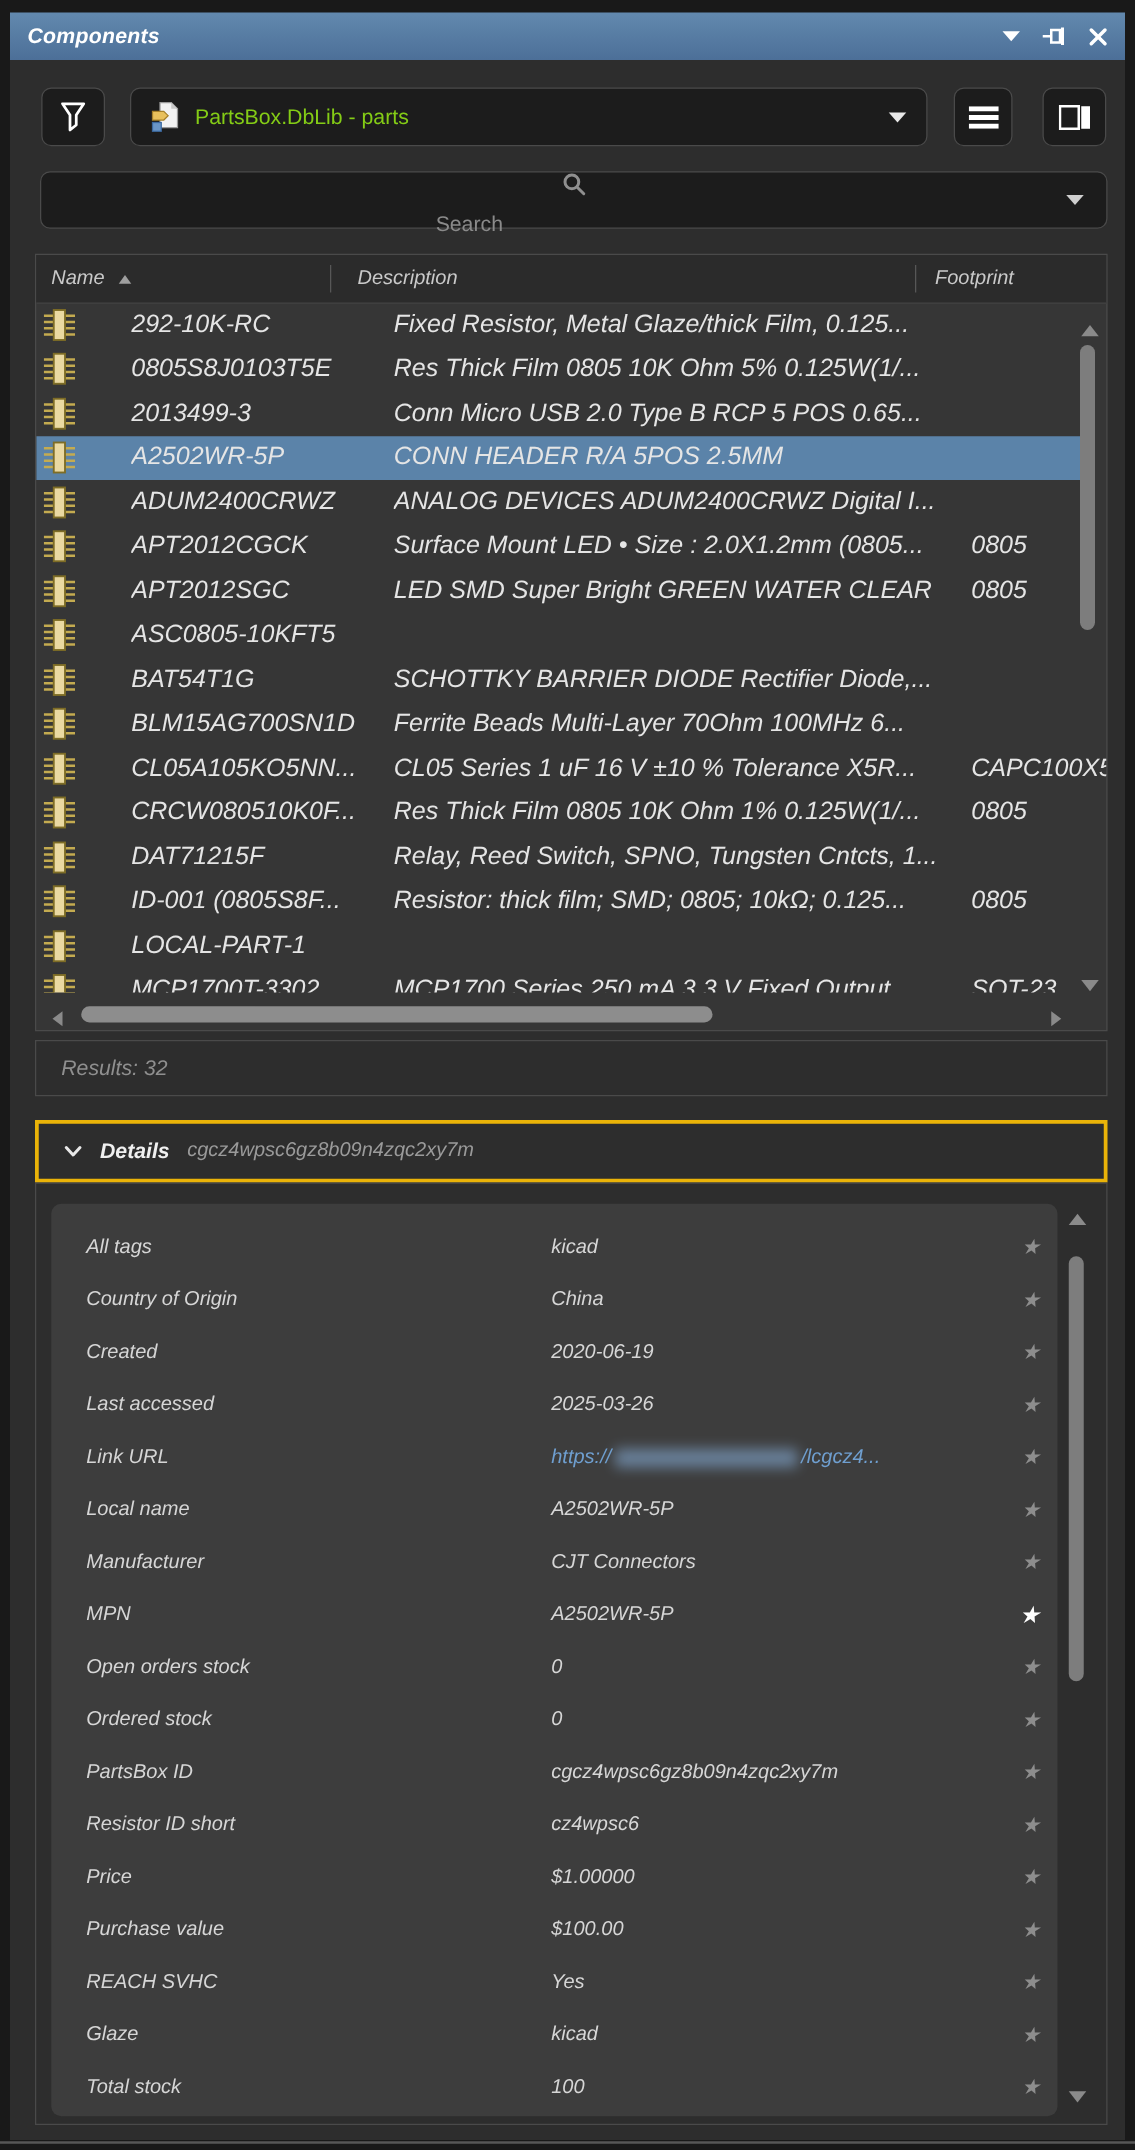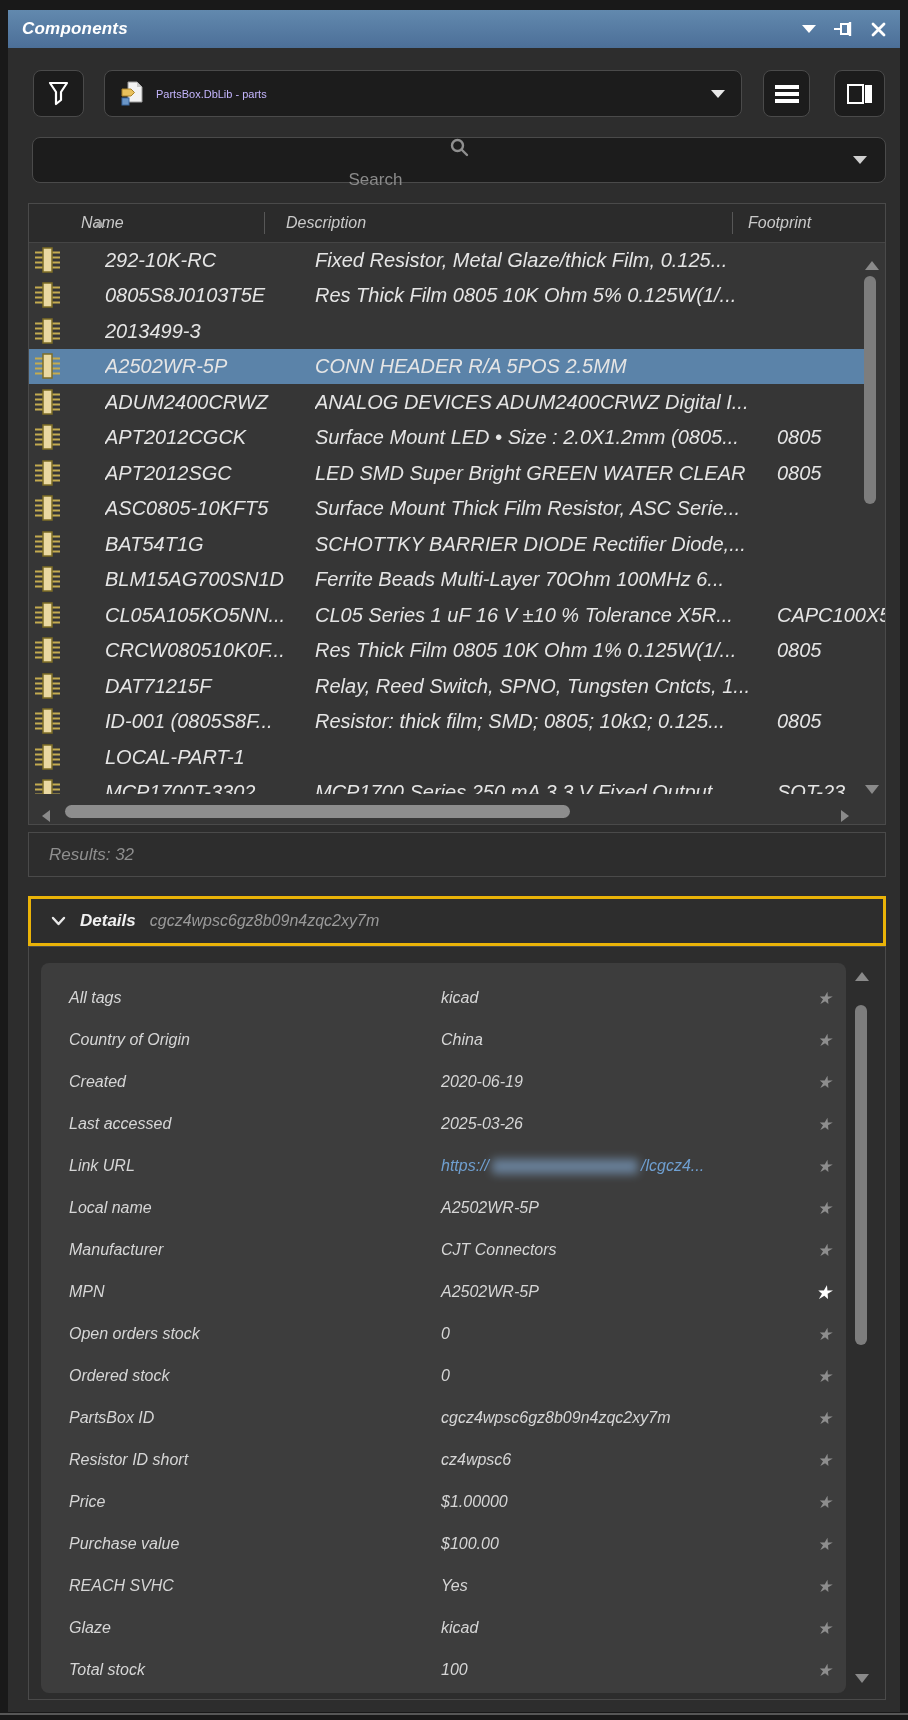--- a/index.html
+++ b/index.html
@@ -23,40 +23,40 @@
   
   .content-bg{left:8px;top:48px;width:892px;height:1664px;background:#2d2d2d;}
   .bottom-edge{left:0;top:1713px;width:908px;height:2px;background:#575757;}
   
   .btn{
     background:#1c1c1c;border:1px solid #4a4a4a;border-radius:8px;box-sizing:border-box;
     display:flex;align-items:center;justify-content:center;cursor:pointer;
   }
   .filter-btn{left:33px;top:70px;width:51px;height:47px;}
   .lib-dd{left:104px;top:70px;width:638px;height:47px;justify-content:flex-start;padding:0 14px;gap:10px;position:absolute;}
-  .lib-dd .lib-text{font-size:11px;color:#c4b5fd;white-space:nowrap;}
+  .lib-dd .lib-text{font-size:17px;color:#84cc16;white-space:nowrap;}
   .dd-caret{position:absolute;right:16px;top:50%;margin-top:-4px;border-left:7px solid transparent;border-right:7px solid transparent;border-top:8px solid #e8e8e8;}
   .menu-btn{left:763px;top:70px;width:47px;height:47px;}
   .panel-btn{left:834px;top:70px;width:51px;height:47px;}
   
   .searchbox{
     left:32px;top:137px;width:854px;height:46px;background:#1c1c1c;border:1px solid #4a4a4a;
     border-radius:8px;box-sizing:border-box;display:flex;align-items:center;padding:0 16px;gap:12px;position:absolute;flex-direction:column;
   }
   .searchbox input{
     flex:1;background:transparent;border:none;outline:none;color:#dddddd;
     font-size:17px;font-family:"Liberation Sans",sans-serif;
   }
   .searchbox input::placeholder{color:#8a8a8a;}
   .search-caret{position:absolute;right:18px;top:50%;margin-top:-4px;border-left:7px solid transparent;border-right:7px solid transparent;border-top:8px solid #cfcfcf;}
   
   .list{left:28px;top:203px;width:858px;height:622px;background:#363636;border:1px solid #4a4a4a;box-sizing:border-box;}
   .list-header{position:absolute;left:0;top:0;width:856px;height:38px;background:#2b2b2b;border-bottom:1px solid #454545;}
   .col-label{position:absolute;top:50%;transform:translateY(-50%);font-size:16px;color:#c9c9c9;white-space:nowrap;cursor:pointer;}
-  .col-name{left:12px;margin-left:40px;}
+  .col-name{left:12px;}
   .col-desc{left:257px;}
   .col-fp{left:719px;}
   .sort-asc{position:absolute;left:66px;top:16px;border-left:5px solid transparent;border-right:5px solid transparent;border-bottom:7px solid #9f9f9f;}
   .hsep{position:absolute;top:8px;height:22px;width:1px;background:#575757;}
   .sep1{left:235px;} .sep2{left:703px;}
   .rows-viewport{position:absolute;left:0;top:38px;width:856px;height:552px;overflow:hidden;}
   .row{position:relative;height:35.5px;width:836px;cursor:pointer;}
   .row.selected{background:#5b83a9;}
   .cell{position:absolute;top:50%;transform:translateY(-50%);white-space:nowrap;overflow:hidden;font-size:20px;color:#e5e5e5;margin-left:29px;}
   .cell.name{left:47px;width:186px;}
@@ -247,20 +247,21 @@
               <line x1="0" y1="21" x2="8" y2="21"></line>
               <line x1="17" y1="6" x2="25" y2="6"></line>
               <line x1="17" y1="11" x2="25" y2="11"></line>
               <line x1="17" y1="16" x2="25" y2="16"></line>
               <line x1="17" y1="21" x2="25" y2="21"></line>
             </g>
             <rect x="8" y="1.5" width="9" height="24" fill="#ead9a2" stroke="#7e6d26" stroke-width="1.5"></rect>
           </svg>
         </span>
         <span class="cell name">2013499-3</span>
+        <span class="cell desc">Conn Micro USB 2.0 Type B RCP 5 POS 0.65...</span>
         <span class="cell fp"></span>
       </div>
 
       <div class="row selected">
         <span class="chip">
           <svg width="25" height="27" viewBox="0 0 25 27">
             <g stroke="#c4ab50" stroke-width="2">
               <line x1="0" y1="6" x2="8" y2="6"></line>
               <line x1="0" y1="11" x2="8" y2="11"></line>
               <line x1="0" y1="16" x2="8" y2="16"></line>
@@ -351,21 +352,20 @@
               <line x1="0" y1="21" x2="8" y2="21"></line>
               <line x1="17" y1="6" x2="25" y2="6"></line>
               <line x1="17" y1="11" x2="25" y2="11"></line>
               <line x1="17" y1="16" x2="25" y2="16"></line>
               <line x1="17" y1="21" x2="25" y2="21"></line>
             </g>
             <rect x="8" y="1.5" width="9" height="24" fill="#ead9a2" stroke="#7e6d26" stroke-width="1.5"></rect>
           </svg>
         </span>
         <span class="cell name">ASC0805-10KFT5</span>
-        <span class="cell desc">Surface Mount Thick Film Resistor, ASC Serie...</span>
         <span class="cell fp"></span>
       </div>
 
       <div class="row">
         <span class="chip">
           <svg width="25" height="27" viewBox="0 0 25 27">
             <g stroke="#c4ab50" stroke-width="2">
               <line x1="0" y1="6" x2="8" y2="6"></line>
               <line x1="0" y1="11" x2="8" y2="11"></line>
               <line x1="0" y1="16" x2="8" y2="16"></line>

